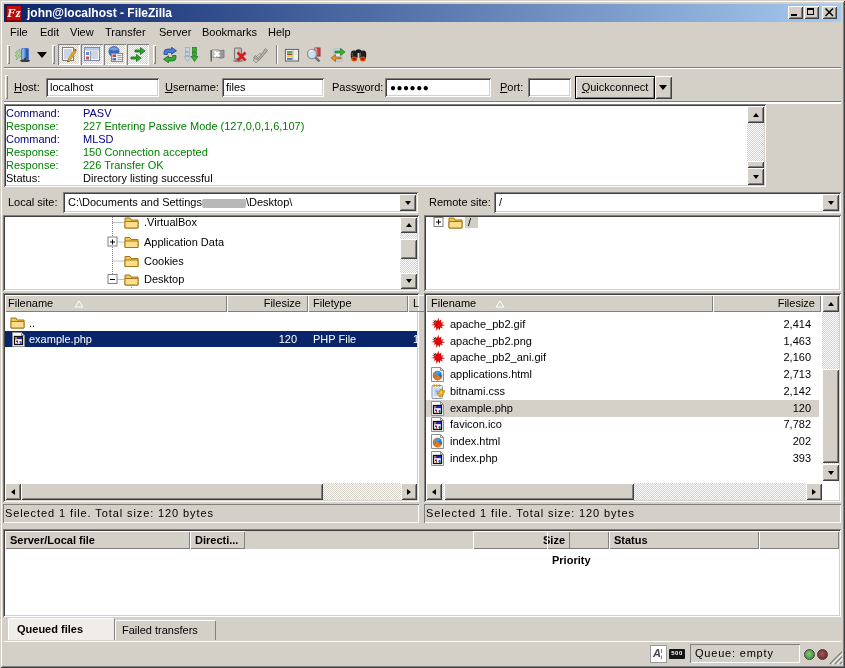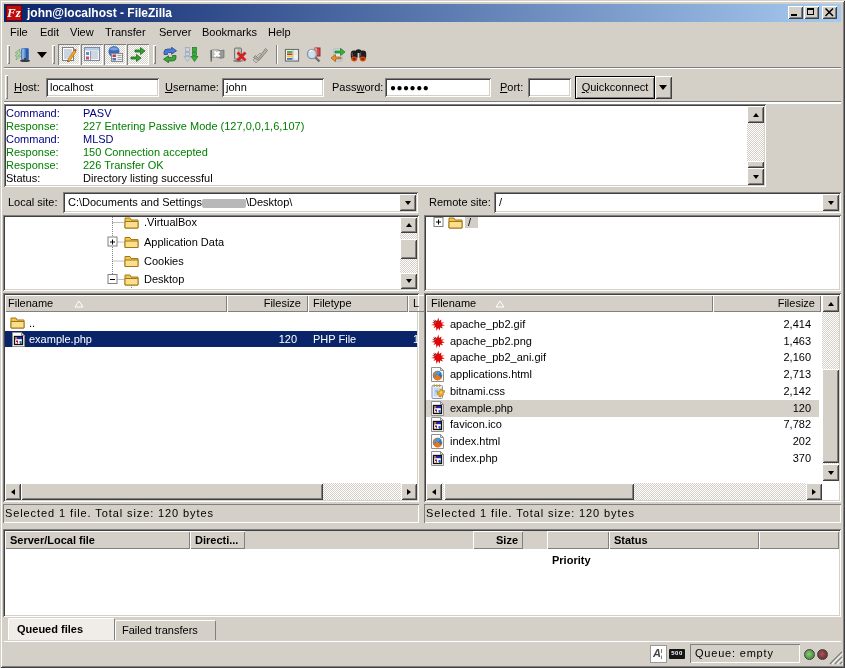--- a/index.html
+++ b/index.html
@@ -192,21 +192,21 @@
         <path d="M2.2 5.5 Q2 8 2.5 9.5" stroke="#6a6a6a" stroke-width="1" fill="none"></path>
         <path d="M10.6 5.5 Q10.4 8 10.9 9.5" stroke="#5a5a5a" stroke-width="1" fill="none"></path>
       </svg>
 </div>
 
 <div class="abs" style="left:4px; top:71px; width:837px; height:31px; border-bottom:1px solid #808080; box-shadow:0 2px 0 #fff;">
   <div class="abs grip" style="left:1px; top:4px; height:24px;"></div>
   <span class="abs" style="left:10px; top:10px;"><u>H</u>ost:</span>
   <div class="abs sunken white" style="left:42px; top:7px; width:113px; height:19px; padding:3px 0 0 4px;">localhost</div>
   <span class="abs" style="left:161px; top:10px;"><u>U</u>sername:</span>
-  <div class="abs sunken white" style="left:218px; top:7px; width:102px; height:19px; padding:3px 0 0 4px;">john</div>
+  <div class="abs sunken white" style="left:218px; top:7px; width:102px; height:19px; padding:3px 0 0 4px;">files</div>
   <span class="abs" style="left:328px; top:10px;">Pass<u>w</u>ord:</span>
   <div class="abs sunken white" style="left:381px; top:7px; width:106px; height:19px; padding:4px 0 0 5px; font-size:10px; letter-spacing:0.5px;">●●●●●●</div>
   <span class="abs" style="left:496px; top:10px;"><u>P</u>ort:</span>
   <div class="abs sunken white" style="left:524px; top:7px; width:43px; height:19px;"></div>
   <div class="abs" style="left:571px; top:5px; width:80px; height:23px; background:#d4d0c8; border:1px solid #000; box-shadow: inset 1px 1px 0 #fff, inset -1px -1px 0 #808080; text-align:center; line-height:21px;"><u>Q</u>uickconnect</div>
   <div class="abs btn3d" style="left:651px; top:5px; width:17px; height:23px;">
         <div class="abs" style="left:4px; top:9px; width:0; height:0; border:4px solid transparent; border-top:5px solid #000;"></div>
       </div>
 </div>
 
@@ -474,21 +474,21 @@
             <path d="M1.5 0.5 L10.5 0.5 L13.5 3.5 L13.5 14.5 L1.5 14.5 Z" fill="#fdfdfd" stroke="#909090"></path>
             <path d="M10.5 0.5 L13.5 3.5 L10.5 3.5 Z" fill="#e8e8e8" stroke="#909090"></path>
             <rect x="3.5" y="4.5" width="8" height="8" fill="#fff" stroke="#101010" stroke-width="1.3"></rect>
             <rect x="4" y="5" width="7" height="2.2" fill="#2222bb"></rect>
             <circle cx="5" cy="6" r="0.9" fill="#e8a820"></circle>
             <path d="M5 8.5 L7 8.5 L7 11.5 L5.5 11.5 L6.5 10 L5 10 Z" fill="#aa1111"></path>
             <path d="M8.5 9 L10.5 9 L10.5 10.5 L9.5 11.5 L8.5 10.5 Z" fill="#2255ee"></path>
             <path d="M9 11 L10.8 11 L10.8 12 L9 12 Z" fill="#118822"></path>
           </svg>
           <span class="abs" style="left:24px; top:2px;">index.php</span>
-          <span class="abs" style="right:8px; top:2px;">370</span>
+          <span class="abs" style="right:8px; top:2px;">393</span>
         </div>
       </div>
 
   <div class="abs dither" style="right:2px; top:2px; width:17px; height:186px;">
     <div class="abs btn3d arrbox" style="left:0; top:0; width:17px; height:17px;">
           <span class="aru"></span>
         </div>
     <div class="abs btn3d arrbox" style="left:0; bottom:0; width:17px; height:17px;">
           <span class="ard"></span>
         </div>
@@ -508,21 +508,21 @@
 <div class="abs sunkenthin" style="left:424px; top:504px; width:417px; height:19px; padding:3px 0 0 2px; background:#d4d0c8; letter-spacing:0.9px;">Selected 1 file. Total size: 120 bytes</div>
 
 <div class="abs sunken white" style="left:3px; top:529px; width:838px; height:88px;">
   <div class="abs" style="left:2px; top:2px; width:834px; height:18px; background:#d4d0c8;font-weight:bold;">
     <div class="abs raisedthin" style="left:0; top:0; width:185px; height:18px;">
           <span class="abs" style="left:5px; top:3px;">Server/Local file</span>
         </div>
     <div class="abs raisedthin" style="left:185px; top:0; width:55px; height:18px;">
           <span class="abs" style="left:5px; top:3px;">Directi...</span>
         </div>
-    <div class="abs raisedthin" style="left:468px; top:0; width:50px; height:18px;padding-left:47px;">
+    <div class="abs raisedthin" style="left:468px; top:0; width:97px; height:18px;padding-left:47px;">
           <span class="abs" style="right:5px; top:3px;">Size</span>
         </div>
     <div class="abs raisedthin" style="left:542px; top:0; width:62px; height:18px;">
           <span class="abs" style="left:5px; top:3px;margin-top:20px;">Priority</span>
         </div>
     <div class="abs raisedthin" style="left:604px; top:0; width:150px; height:18px;">
           <span class="abs" style="left:5px; top:3px;">Status</span>
         </div>
     <div class="abs raisedthin" style="left:754px; top:0; width:80px; height:18px;"></div>
   </div>

